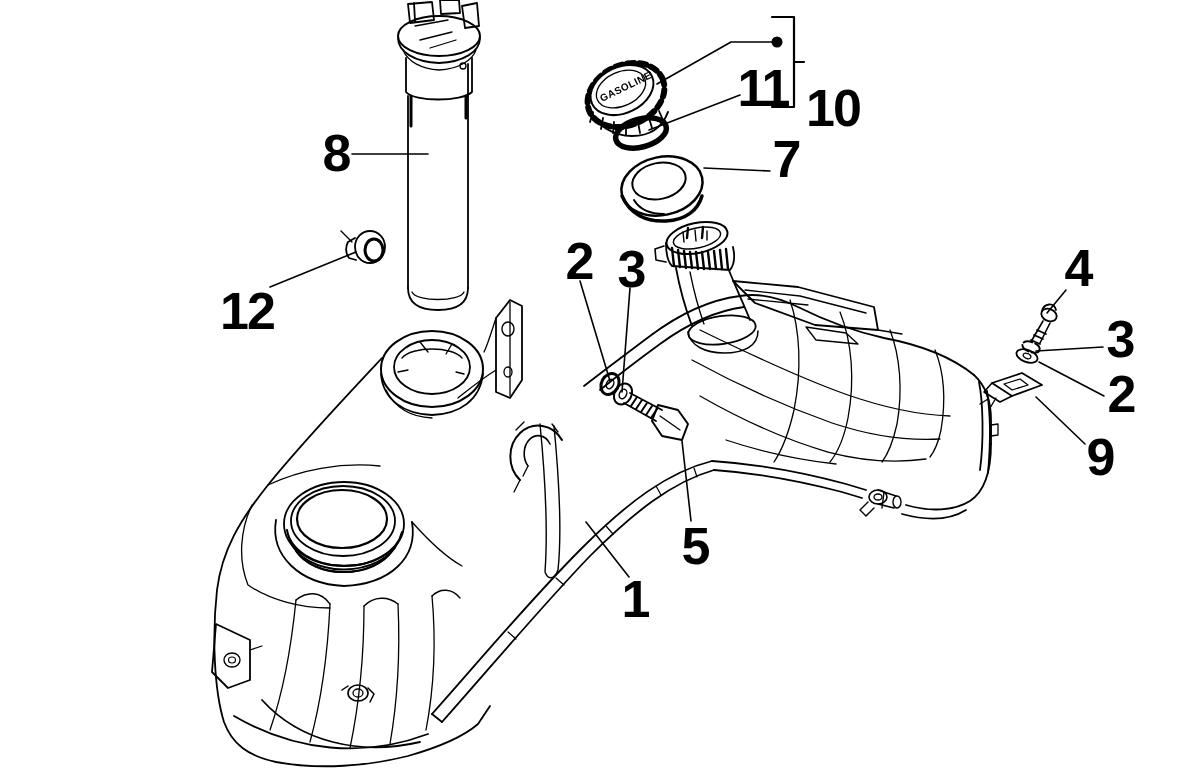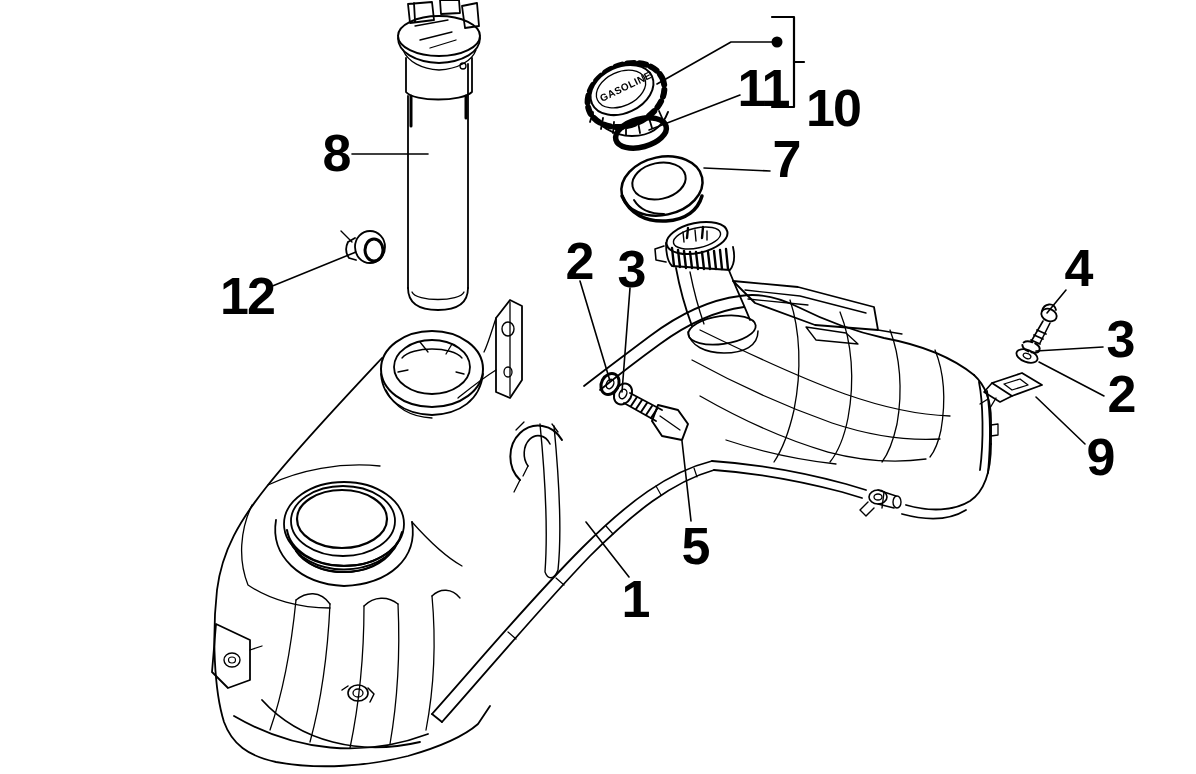--- a/index.html
+++ b/index.html
@@ -214,21 +214,21 @@
     <path d="M 629,577 L 586,522"></path>
   </g>
 
   <g stroke-width="2.2">
     <path d="M 772,17 L 794,17 L 794,107 L 772,107"></path>
     <path d="M 794,62 L 804,62"></path>
   </g>
 </svg>
 
 <div class="callout" style="left:336px;top:153px;">8</div>
-<div class="callout" style="left:247px;top:296px;">12</div>
+<div class="callout" style="left:247px;top:311px;">12</div>
 <div class="callout" style="left:579px;top:261px;">2</div>
 <div class="callout" style="left:631px;top:269px;">3</div>
 <div class="callout" style="left:786px;top:159px;">7</div>
 <div class="callout" style="left:763px;top:88px;">11</div>
 <div class="callout" style="left:833px;top:64px;margin-top:44px;">10</div>
 <div class="callout" style="left:1078px;top:268px;">4</div>
 <div class="callout" style="left:1120px;top:339px;">3</div>
 <div class="callout" style="left:1121px;top:394px;">2</div>
 <div class="callout" style="left:1100px;top:457px;">9</div>
 <div class="callout" style="left:695px;top:546px;">5</div>

